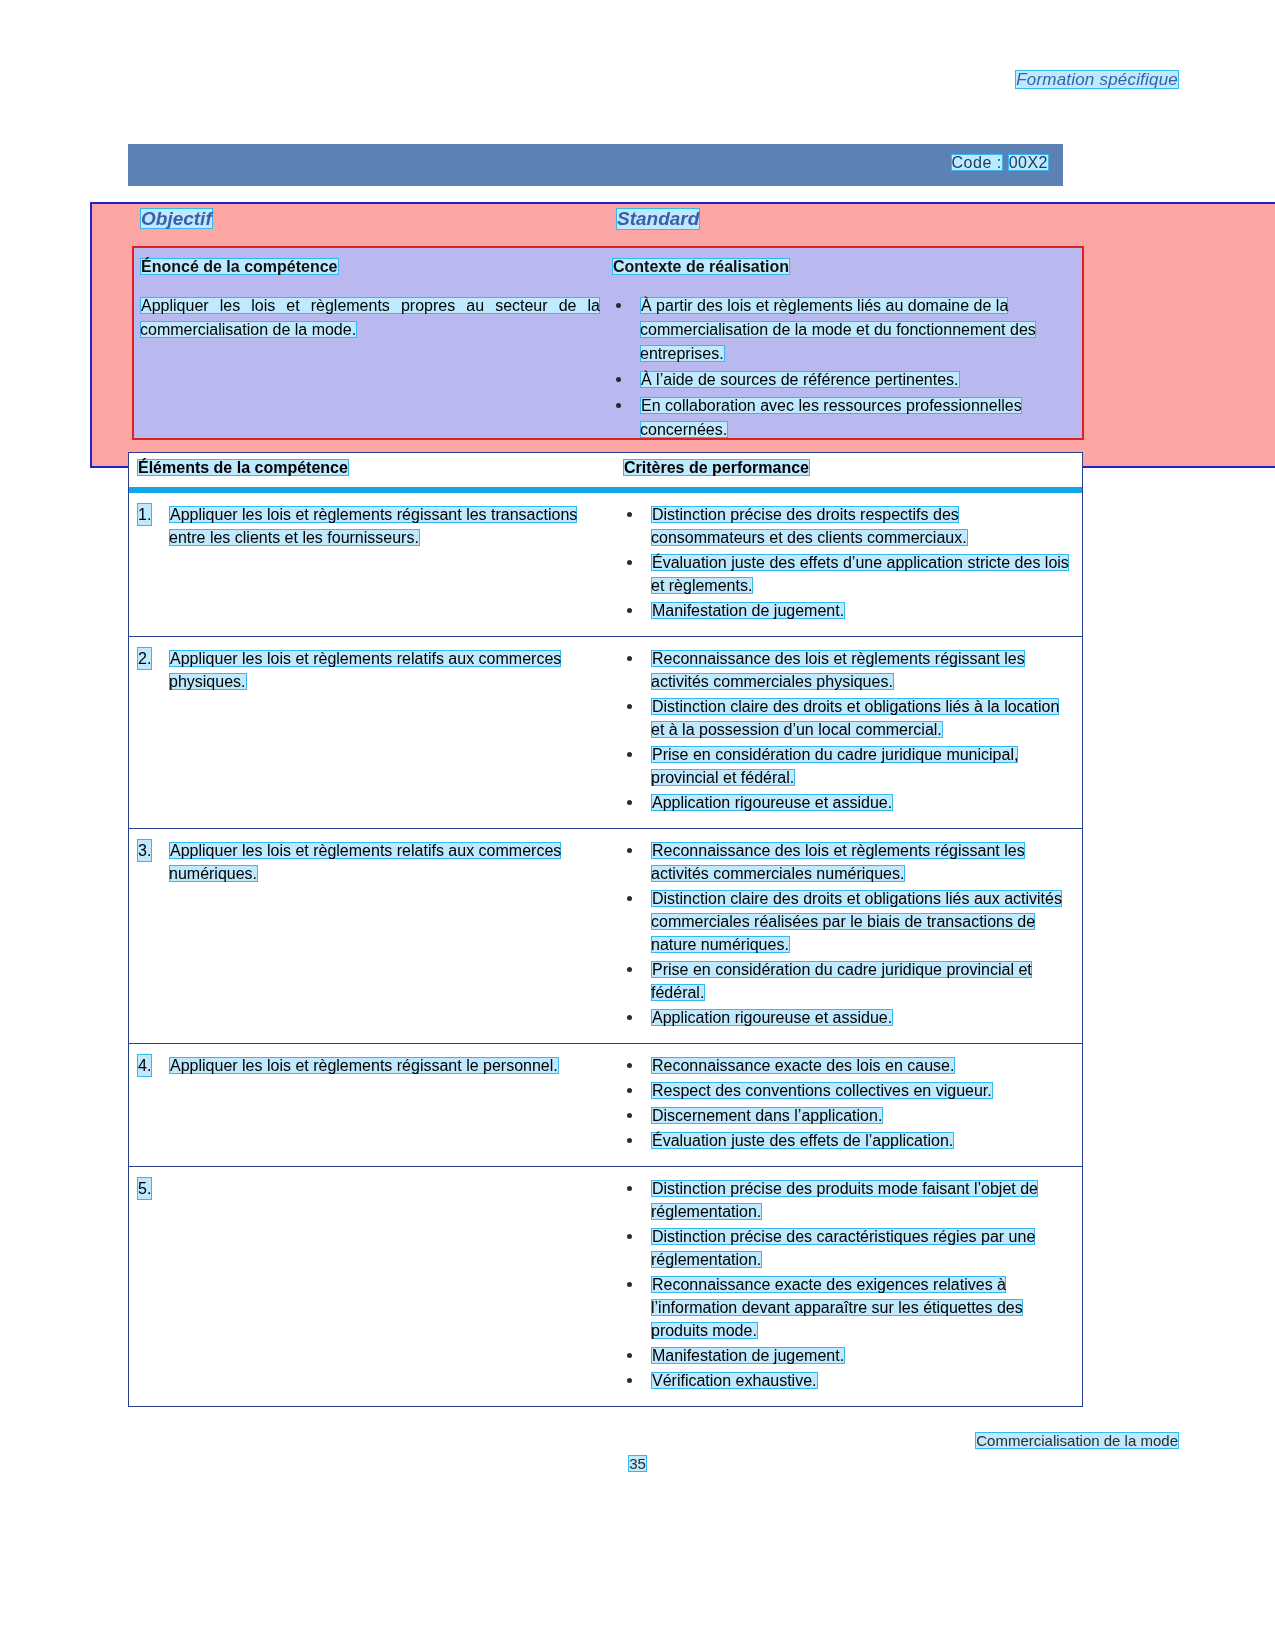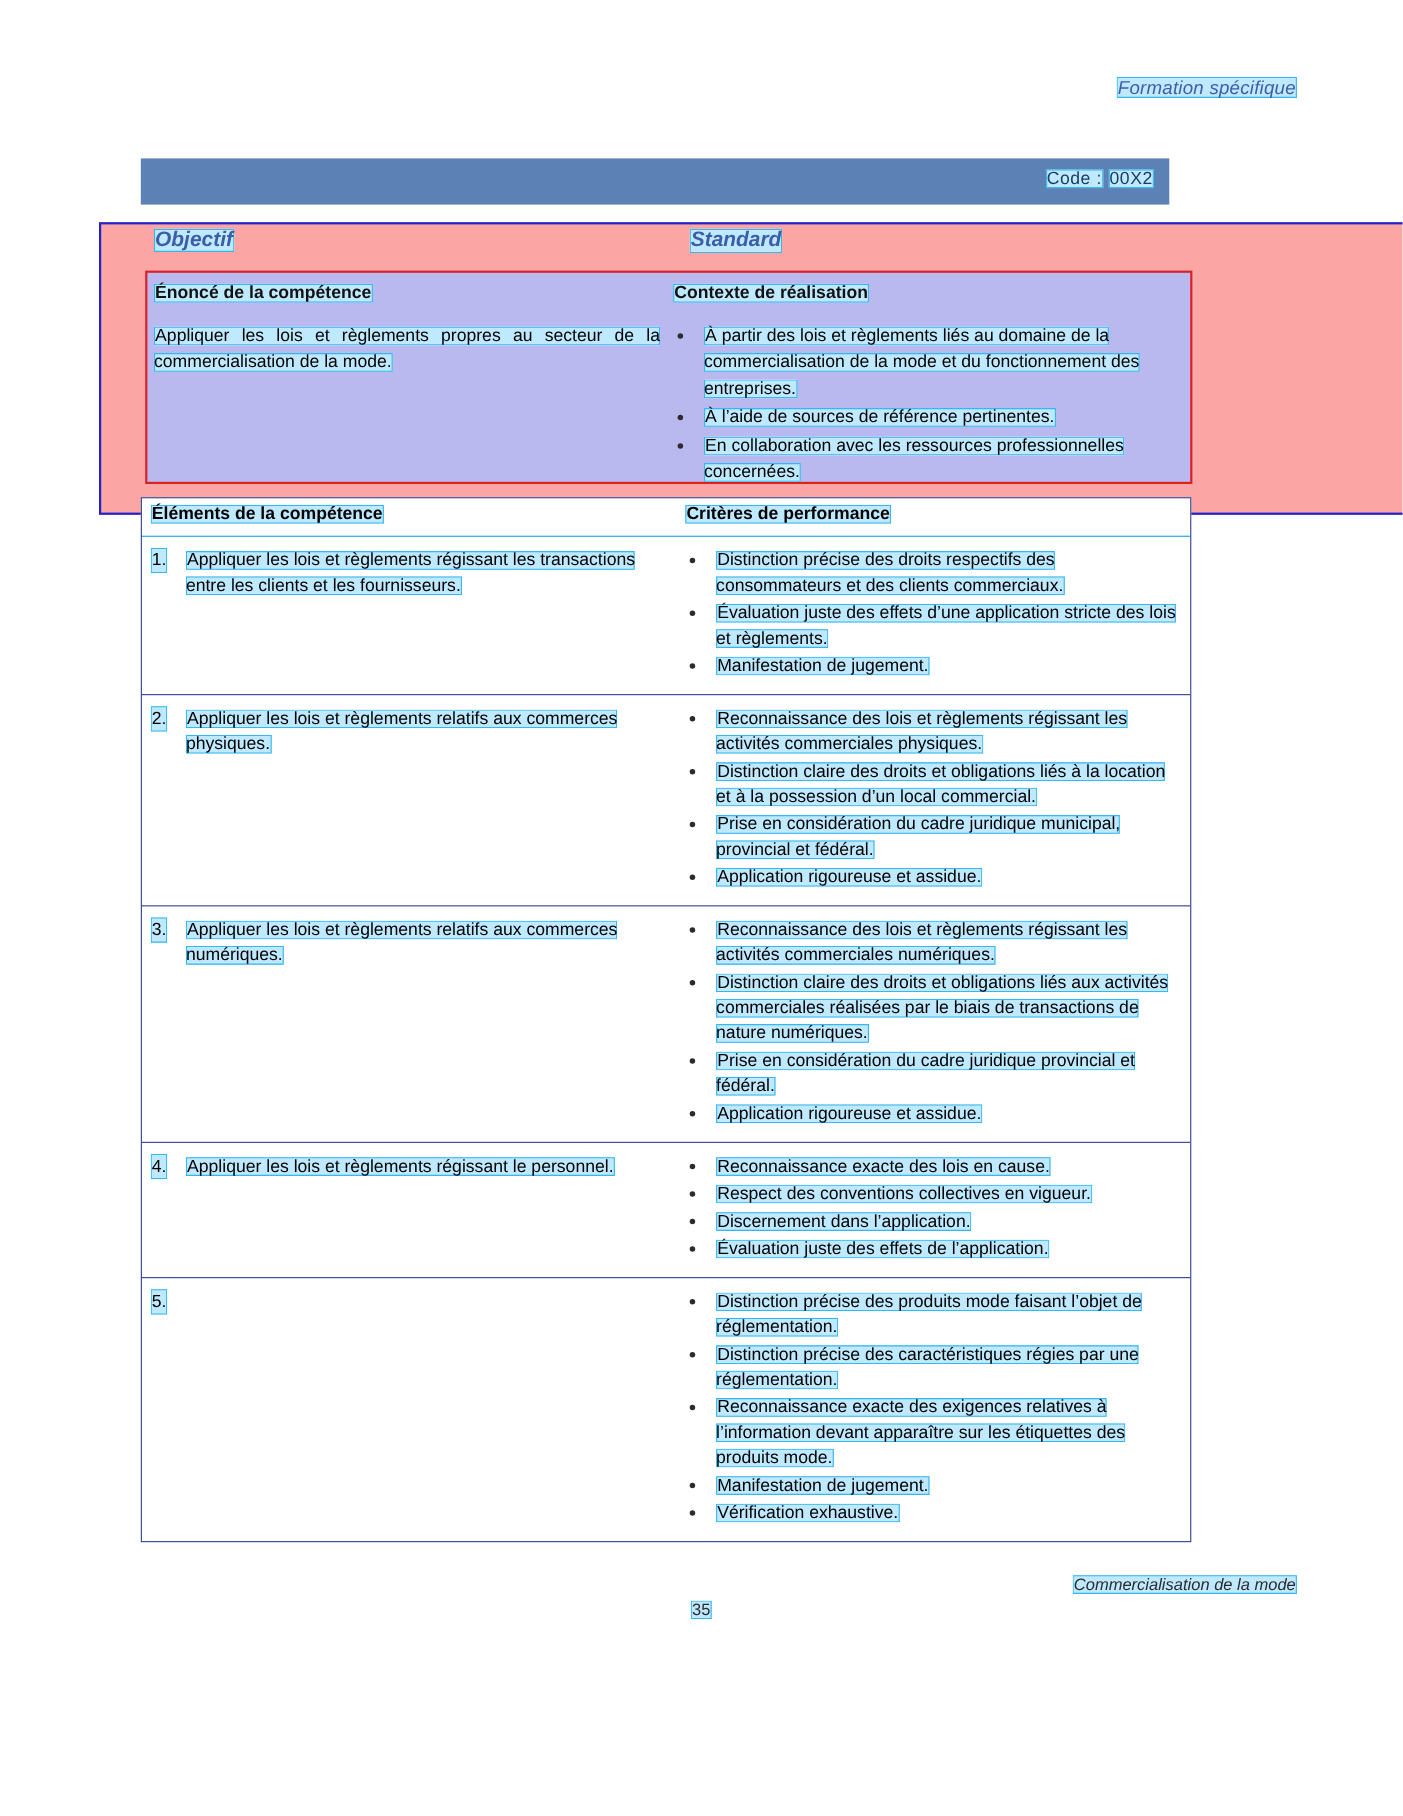--- a/index.html
+++ b/index.html
@@ -74,21 +74,21 @@
     top: 4px;
     width: 960px;
     height: 34px;
     font-style: italic;
     font-weight: bold;
     font-size: 19px;
     color: #3b5ea8;
   }
   .obj-std-titles .std {
     position: absolute;
-    left: 487px;
+    left: 476px;
     top: 0;
   }
 
   .obj-box {
     position: absolute;
     left: 40px;
     top: 42px;
     width: 952px;
     height: 194px;
     border: 2px solid #e02020;
@@ -141,21 +141,21 @@
     position: absolute;
     left: 128px;
     top: 452px;
     width: 955px;
     border: 1px solid #2b3f8f;
     box-sizing: border-box;
     background: #ffffff;
   }
   .mt-head {
     display: flex;
-    border-bottom: 1px solid #0ea5e9;
+    border-bottom: 6px solid #0ea5e9;
     height: 34px;
   }
   .mt-head .cell {
     font-weight: bold;
     font-size: 16px;
     padding: 6px 6px 0 8px;
     box-sizing: border-box;
   }
   .mt-head .cell.left { width: 487px; }
   .mt-head .cell.right { width: 468px; }
@@ -184,21 +184,20 @@
     top: 0;
   }
 
   
   .footer-right {
     position: absolute;
     right: 96px;
     top: 1432px;
     font-size: 15px;
     color: #2b2b2b;
-    font-style: italic;
   }
   .page-num {
     position: absolute;
     left: 0;
     right: 0;
     top: 1455px;
     text-align: center;
     font-size: 15px;
     color: #2b2b2b;
   }

